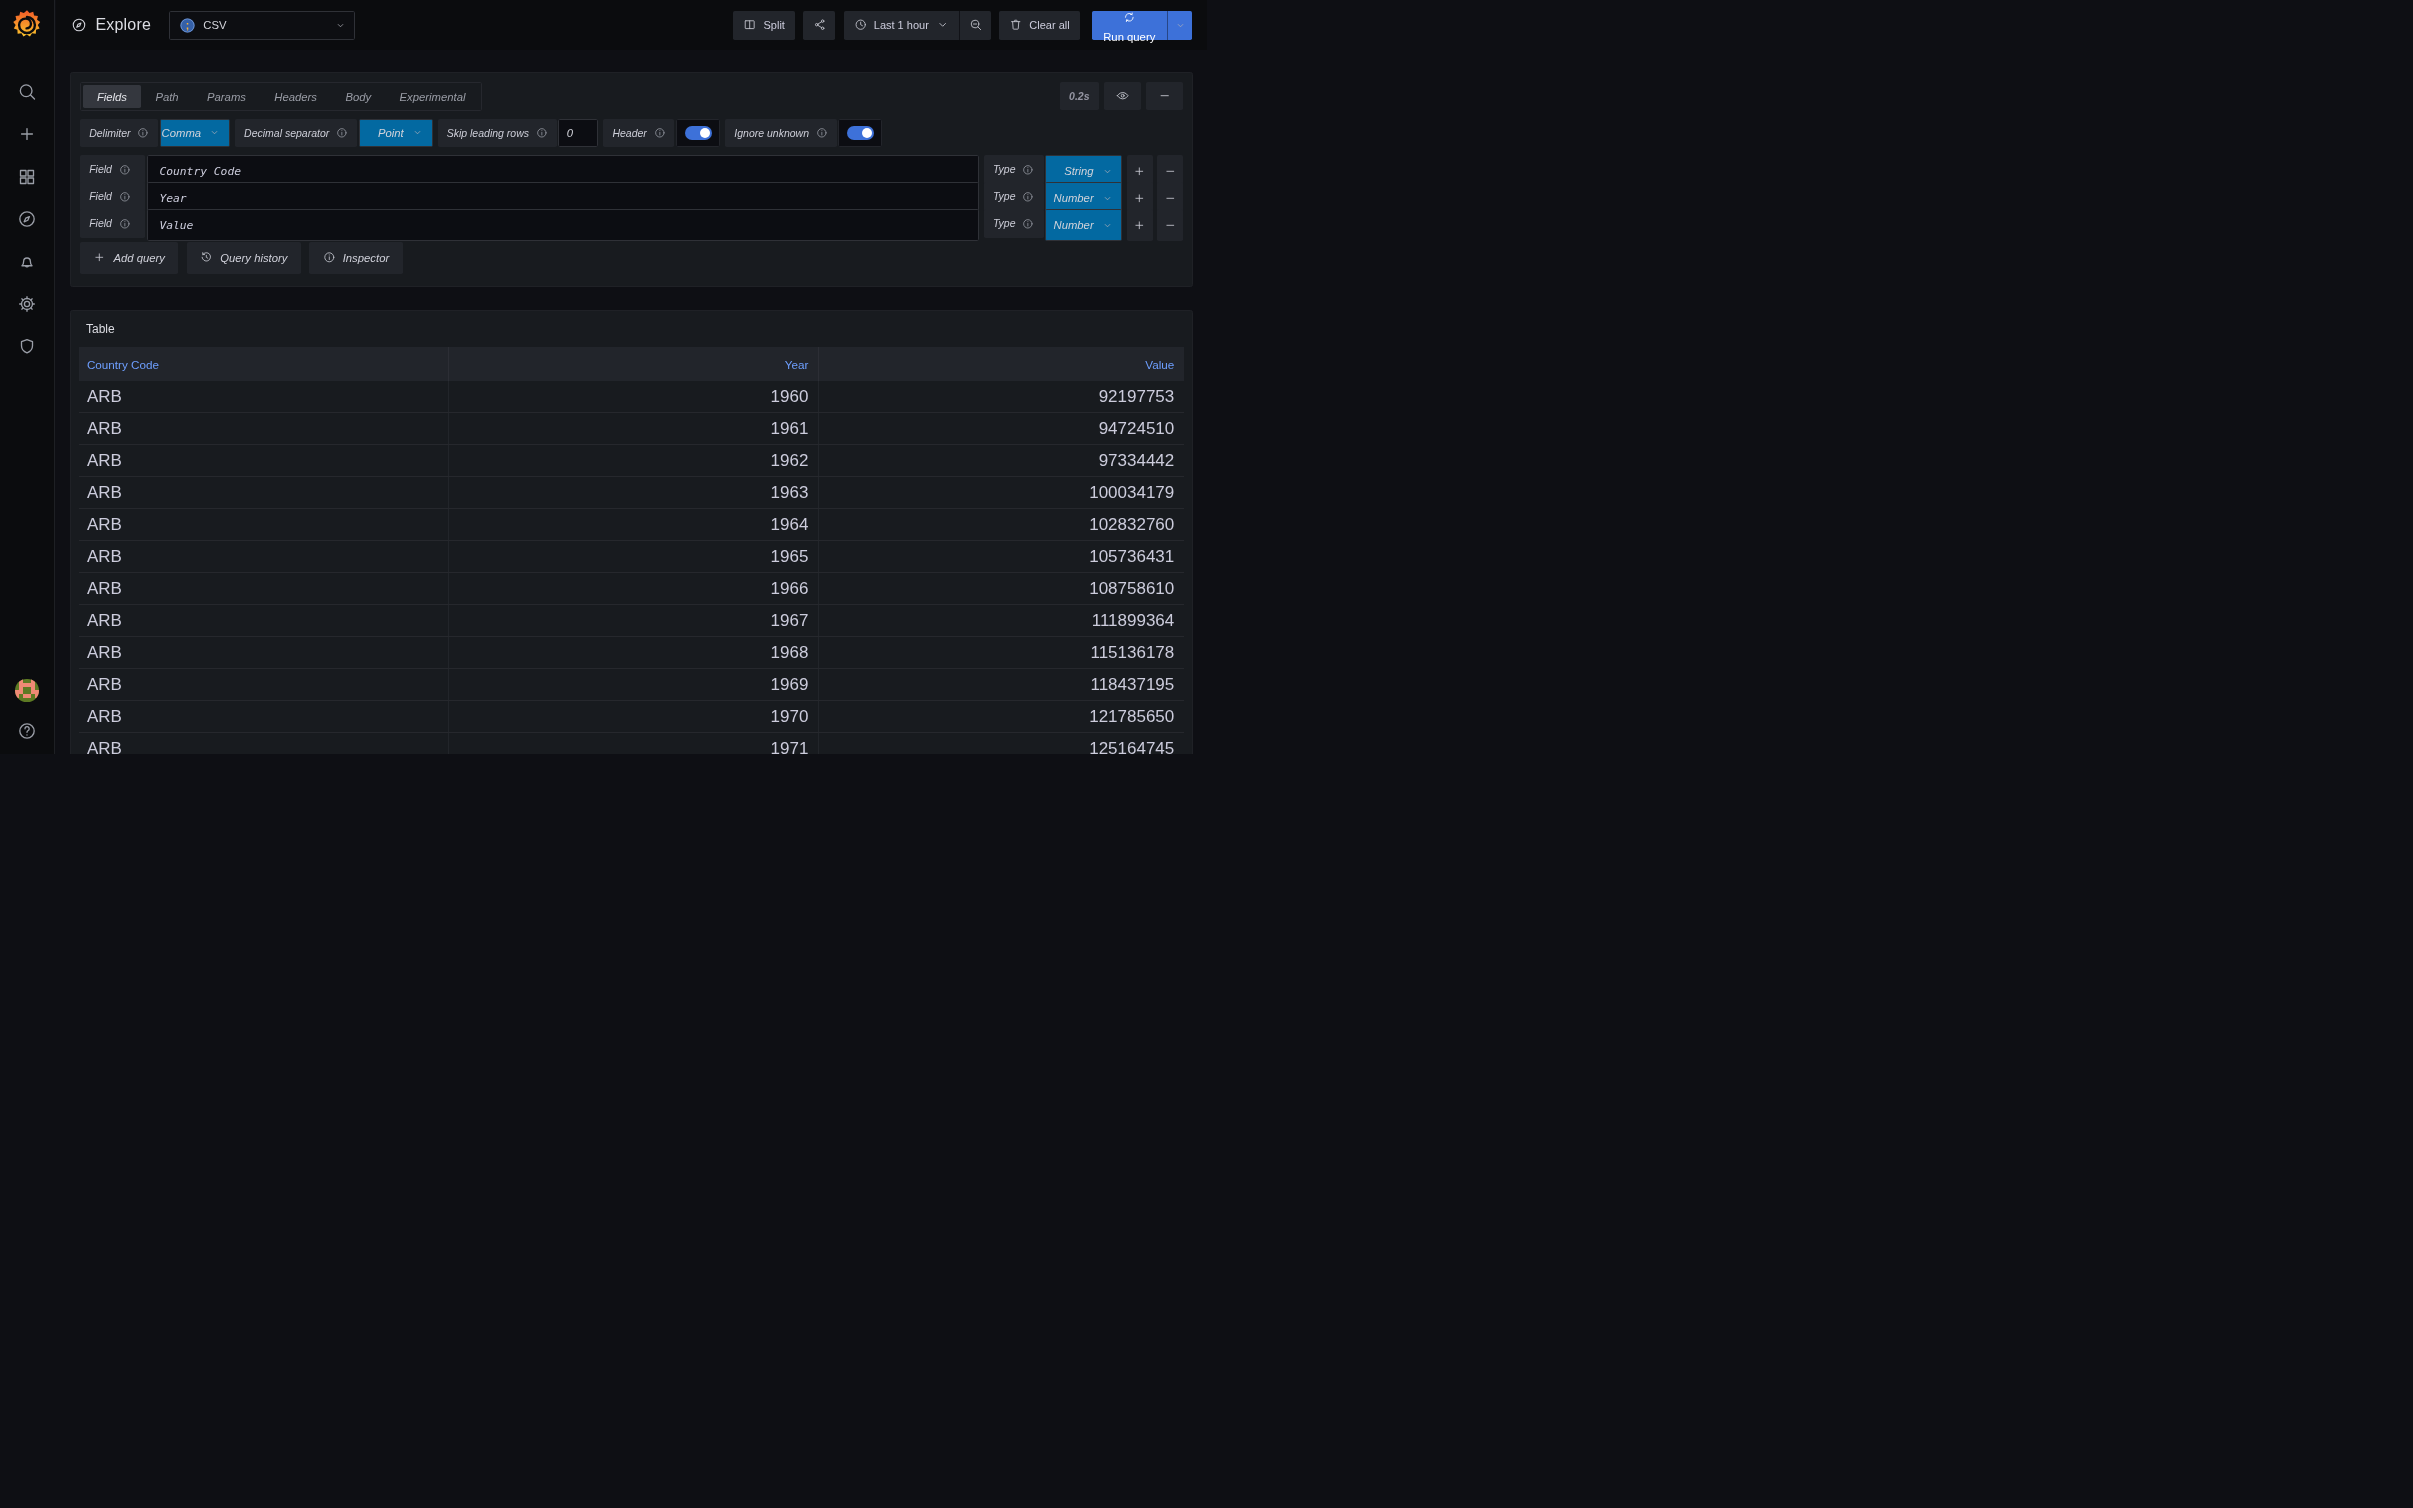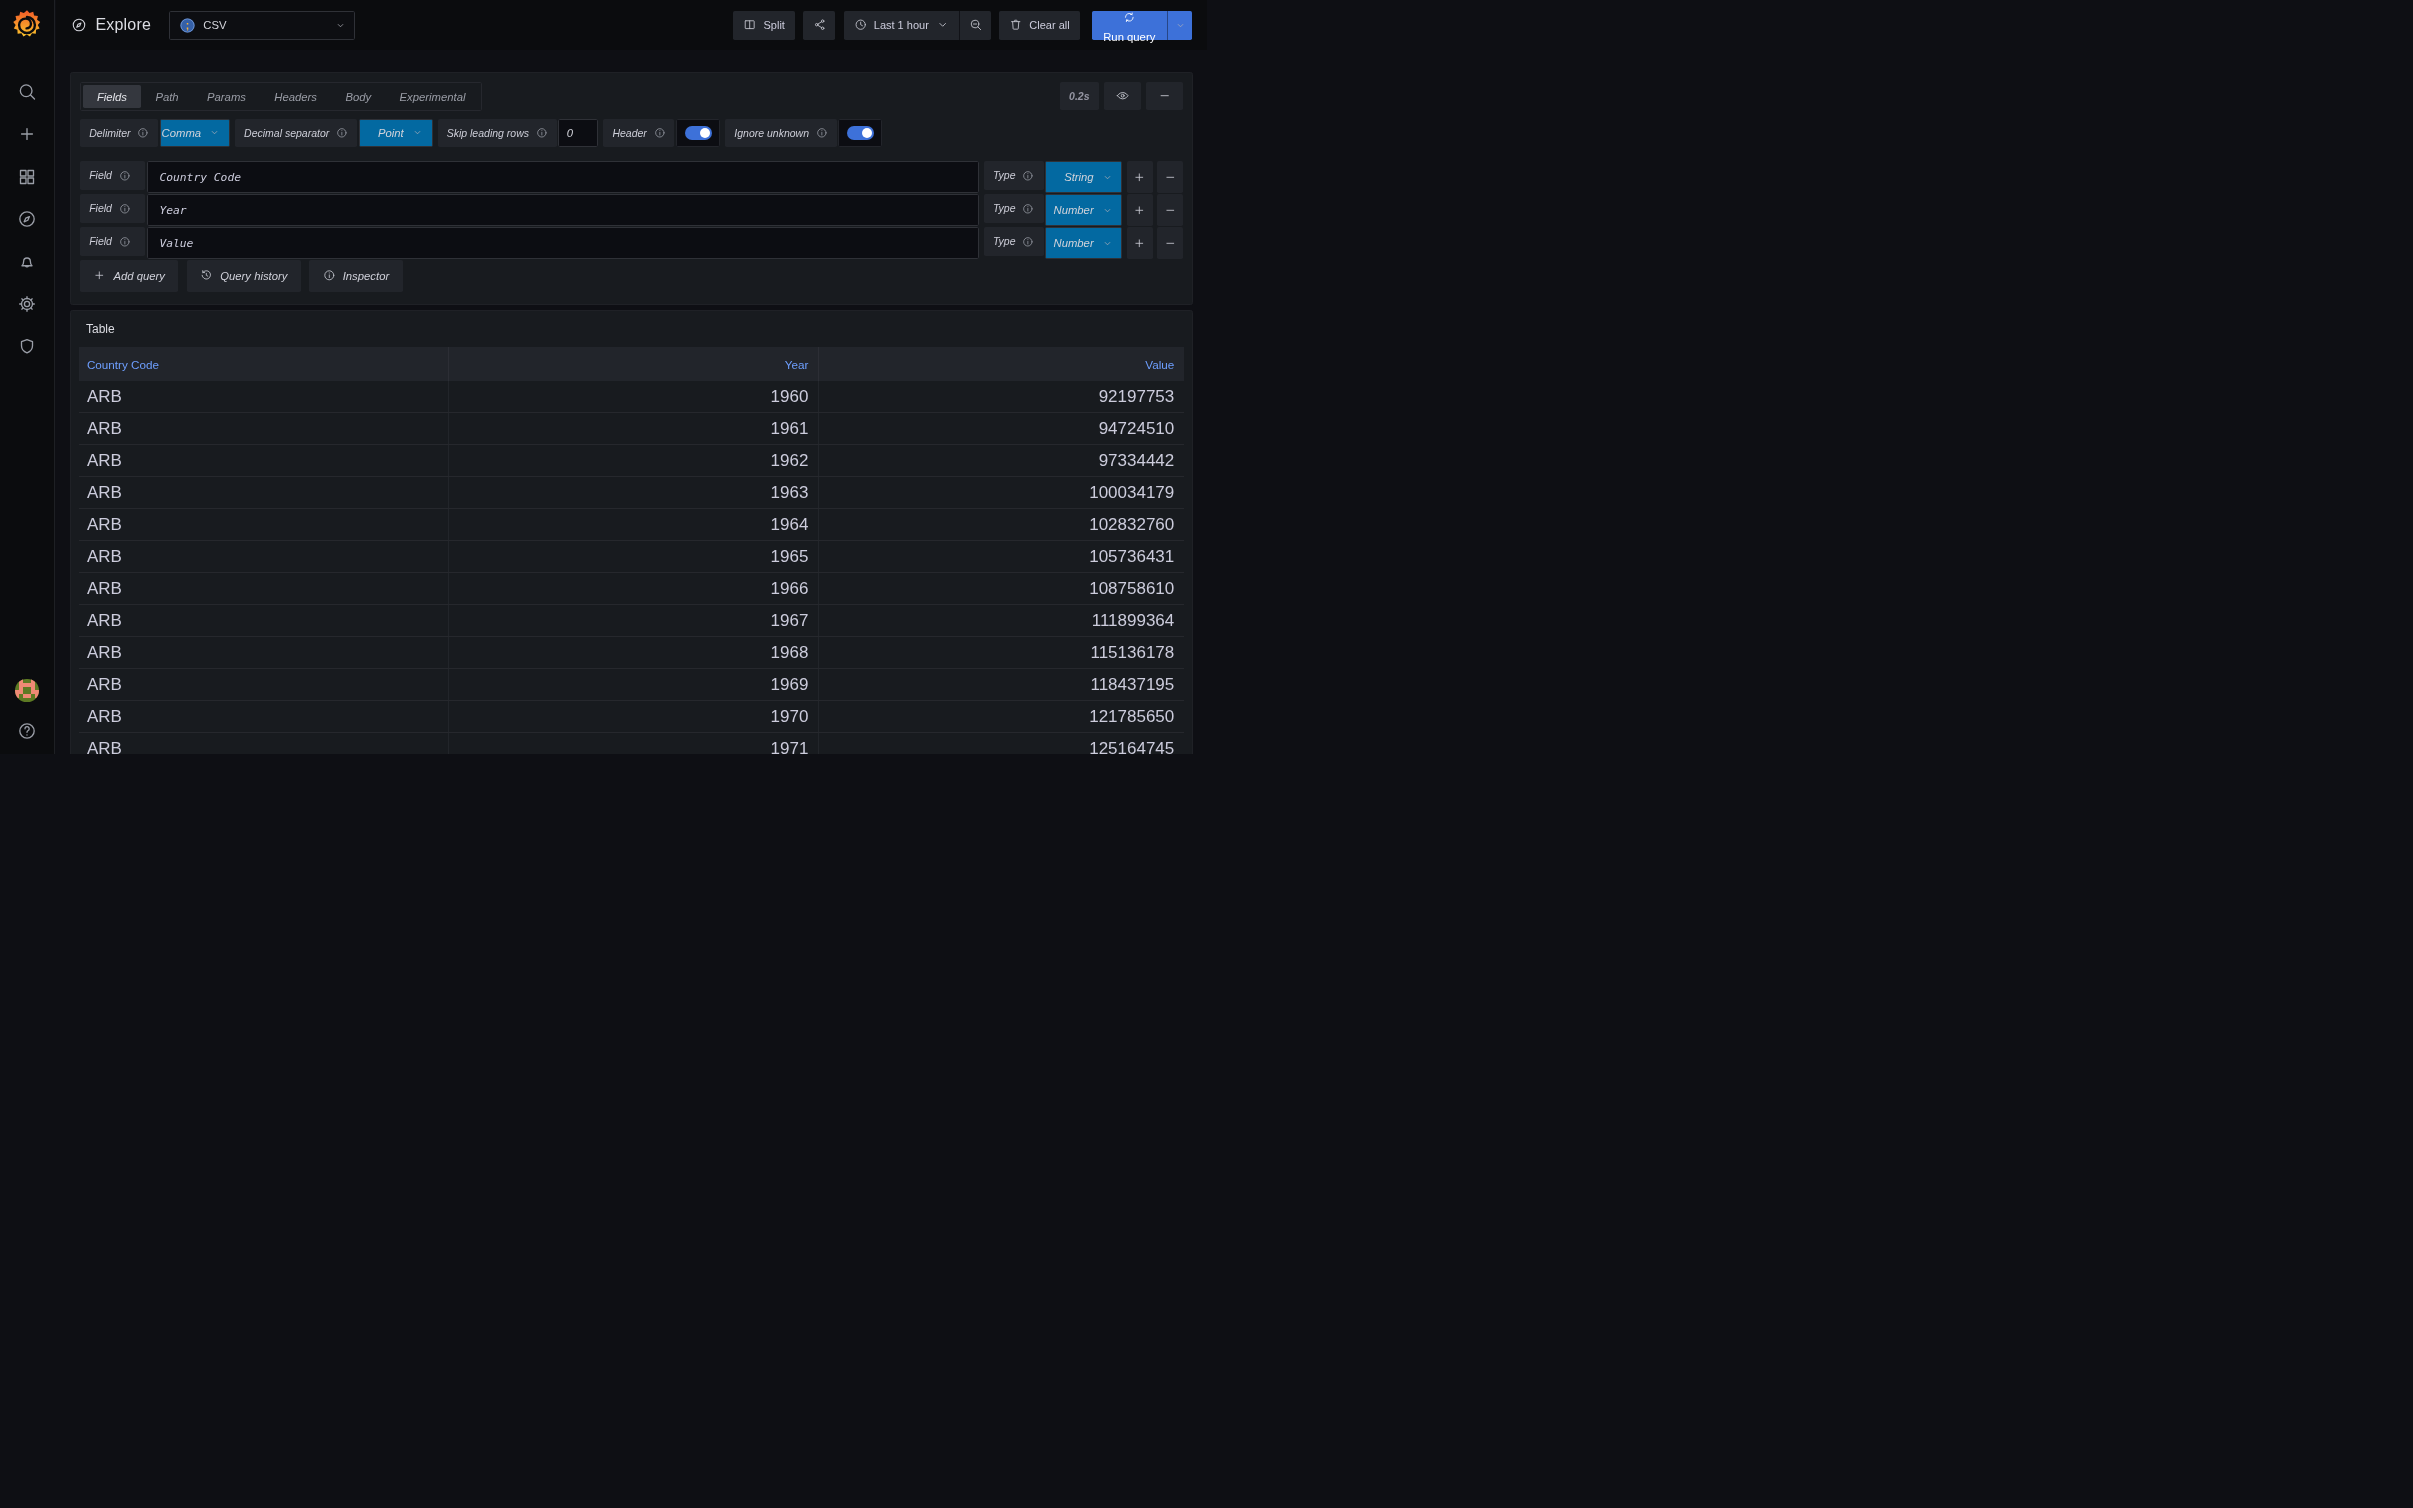--- a/index.html
+++ b/index.html
@@ -106,21 +106,21 @@
   .num-input {
     width:40px; height:28.5px; background:#0c0d12; border:0.8px solid #2f3137; border-radius:1.7px;
     padding:0 7.5px; font-size:11.3px; color:#d2d3da; display:flex; align-items:center;
   }
   .switch-box { width:44px; height:28.5px; background:#0c0d12; border:0.8px solid #23252b; border-radius:1.7px;
     display:flex; align-items:center; justify-content:center; cursor:pointer; }
   .toggle { width:27px; height:13.4px; border-radius:7.5px; background:#3d71d9; position:relative; }
   .toggle::after { content:''; position:absolute; top:1.7px; right:1.7px; width:10px; height:10px;
     border-radius:50%; background:#ffffff; }
 
-  .field-row { display:flex; margin-top:14px; height:19px; }
+  .field-row { display:flex; margin-top:8px; height:19px; }
   .chip.lab { width:65px; }
   .chip.typ { width:60px; }
   .mono-input {
     flex:1; height:32px; background:#0c0d12; border:0.8px solid #2f3137; border-radius:1.7px;
     display:flex; align-items:center; padding:0 11.7px;
     font-family:"DejaVu Sans Mono","Liberation Mono",monospace; font-size:11.3px; color:#ccccdc;
   }
   .type-select { width:77px; height:32px; }
   .sq-btn { width:26px; height:32px; background:#22252b; border-radius:1.7px;
     display:flex; align-items:center; justify-content:center; color:#cdced6; cursor:pointer; }

